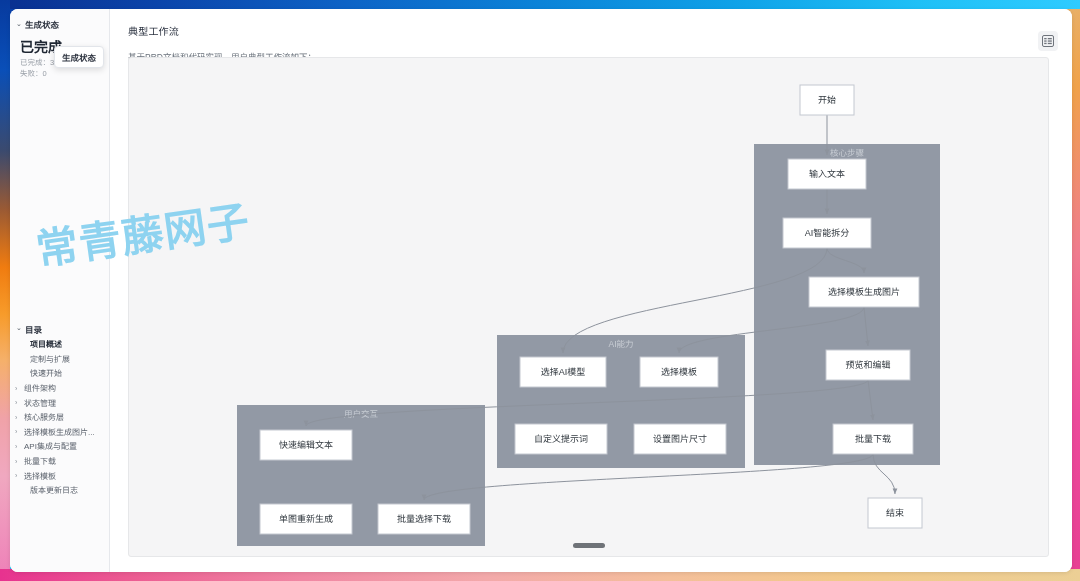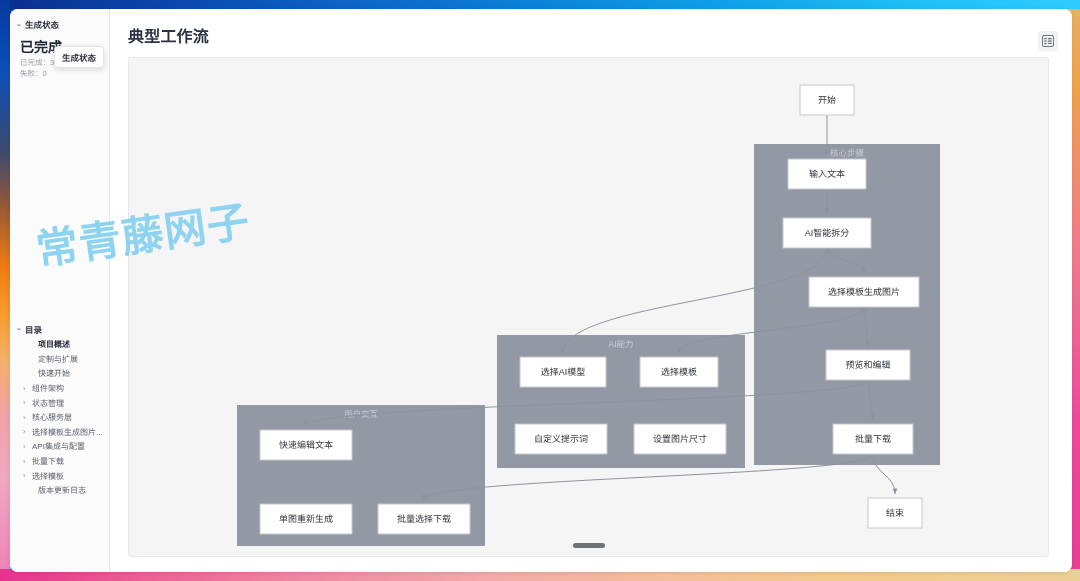--- a/index.html
+++ b/index.html
@@ -105,21 +105,21 @@
     border: 1px solid #e2e5ea;
     border-radius: 4px;
     padding: 4px 7px;
     font-size: 8.5px; font-weight: 700; color: #2e3440;
     box-shadow: 0 2px 6px rgba(0,0,0,0.13);
     white-space: nowrap;
     z-index: 6;
   }
 
   #toc-header { margin-top: 236px; }
-  #toc-list { padding: 1px 4px 0 4px; margin-left: 8px; }
+  #toc-list { padding: 1px 4px 0 4px; }
   .toc-item {
     display: flex; align-items: center;
     font-size: 8px; color: #5b6personally;
     padding: 2.5px 2px 2.5px 10px;
     color: #5c636d;
     cursor: pointer;
     line-height: 1.2;
     white-space: nowrap;
   }
   .toc-item .toc-chev {
@@ -136,21 +136,21 @@
   
   #content {
     flex: 1 1 auto;
     height: 100%;
     position: relative;
     background: #ffffff;
     padding: 14px 14px 0 18px;
     overflow: hidden;
   }
   #page-title {
-    font-size: 16px; font-weight: 700; color: #2b3240;
+    font-size: 10px; font-weight: 400; color: #2b3240;
     letter-spacing: 0.2px;
   }
   #page-subtitle {
     margin-top: 12px;
     font-size: 8.5px; color: #6a727c;
   }
   #outline-button {
     position: absolute;
     right: 14px; top: 22px;
     width: 20px; height: 20px;

